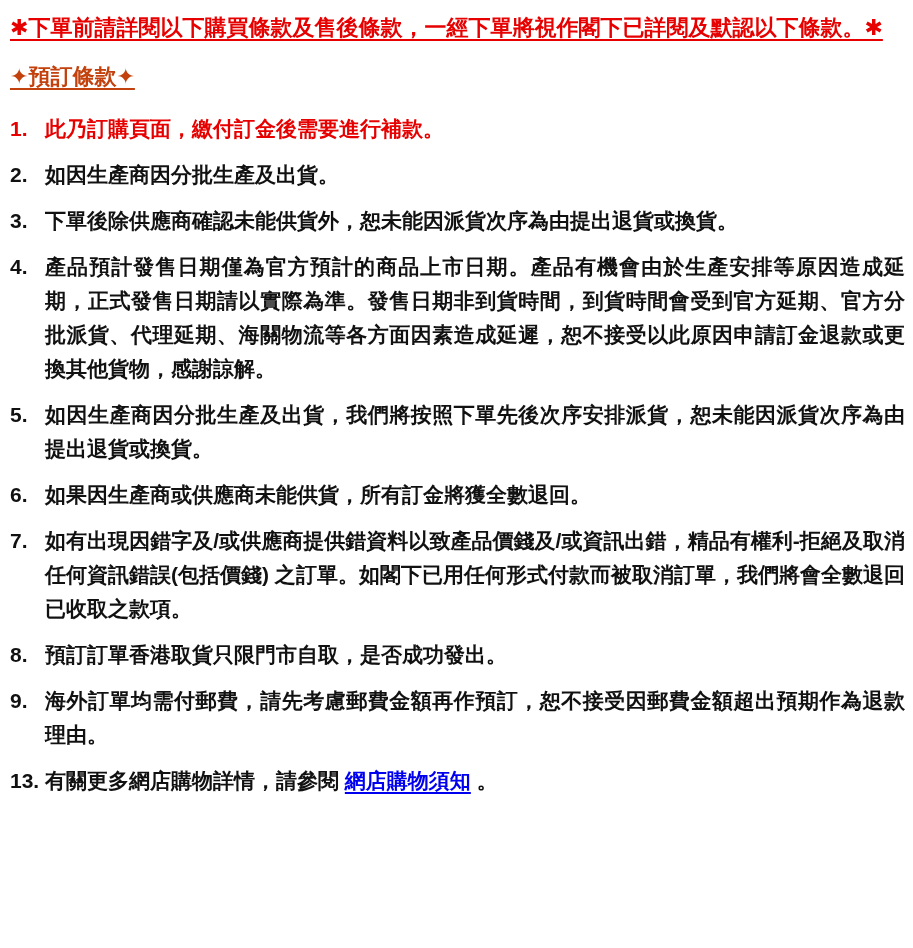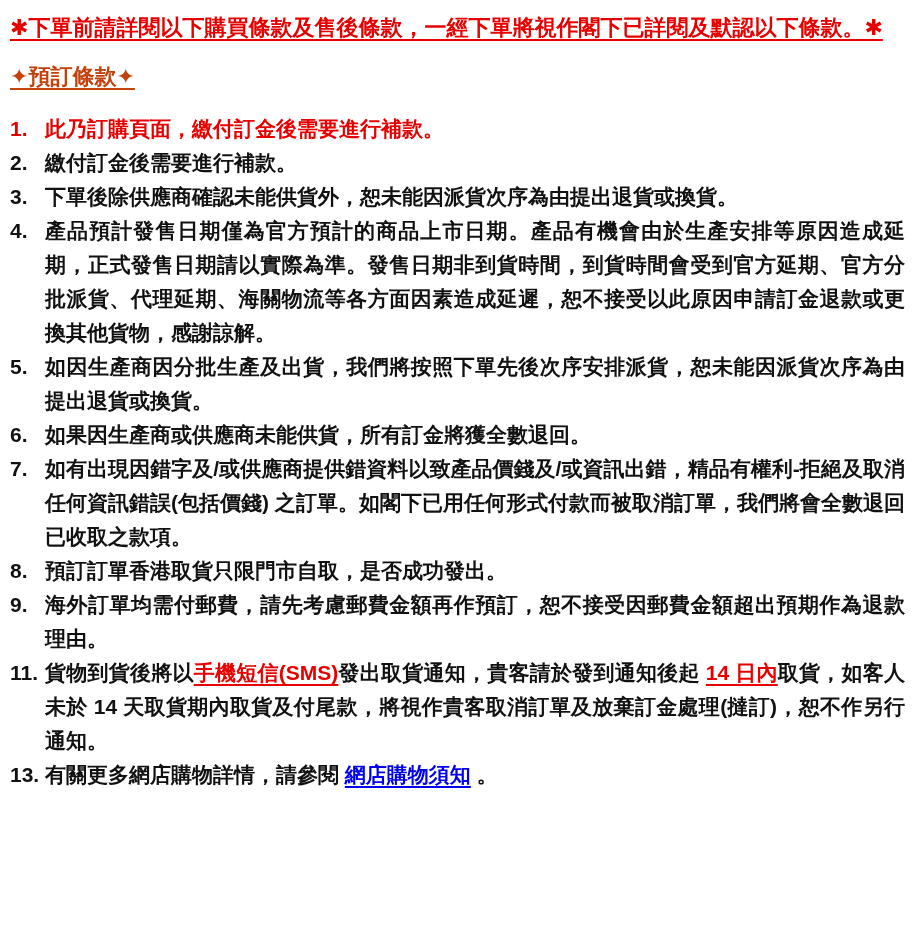--- a/index.html
+++ b/index.html
@@ -49,20 +49,21 @@
   }
   .term-num {
     position: absolute;
     left: 0;
     top: 0;
   }
   .term-text {
     display: block;
     text-align: justify;
     text-justify: inter-ideograph;
+    margin-top: 12px;
   }
   .seg-red, .num-red {
     color: #e60000;
   }
   .seg-red-underline {
     color: #e60000;
     text-decoration: underline;
     text-decoration-thickness: 2px;
     text-underline-offset: 4px;
   }
@@ -84,21 +85,21 @@
     <span class="section-title">✦預訂條款✦</span>
   </div>
 
   <div class="terms-list">
       <div class="term-item">
         <span class="term-num num-red">1.</span>
         <span class="term-text"><span class="seg-red">此乃訂購頁面，繳付訂金後需要進行補款。</span></span>
       </div>
       <div class="term-item">
         <span class="term-num">2.</span>
-        <span class="term-text"><span class="">繳付訂金後需要進行補款。</span></span>
+        <span class="term-text"><span class="">如因生產商因分批生產及出貨。</span></span>
       </div>
       <div class="term-item">
         <span class="term-num">3.</span>
         <span class="term-text"><span class="">下單後除供應商確認未能供貨外，恕未能因派貨次序為由提出退貨或換貨。</span></span>
       </div>
       <div class="term-item">
         <span class="term-num">4.</span>
         <span class="term-text"><span class="">產品預計發售日期僅為官方預計的商品上市日期。產品有機會由於生產安排等原因造成延期，正式發售日期請以實際為準。發售日期非到貨時間，到貨時間會受到官方延期、官方分批派貨、代理延期、海關物流等各方面因素造成延遲，恕不接受以此原因申請訂金退款或更換其他貨物，感謝諒解。</span></span>
       </div>
       <div class="term-item">
@@ -115,21 +116,17 @@
       </div>
       <div class="term-item">
         <span class="term-num">8.</span>
         <span class="term-text"><span class="">預訂訂單香港取貨只限門市自取，是否成功發出。</span></span>
       </div>
       <div class="term-item">
         <span class="term-num">9.</span>
         <span class="term-text"><span class="">海外訂單均需付郵費，請先考慮郵費金額再作預訂，恕不接受因郵費金額超出預期作為退款理由。</span></span>
       </div>
       <div class="term-item">
-        <span class="term-num">11.</span>
-        <span class="term-text"><span class="">貨物到貨後將以</span><span class="seg-red-underline">手機短信(SMS)</span><span class="">發出取貨通知，貴客請於發到通知後起 </span><span class="seg-red-underline">14 日內</span><span class="">取貨，如客人未於 14 天取貨期內取貨及付尾款，將視作貴客取消訂單及放棄訂金處理(撻訂)，恕不作另行通知。</span></span>
-      </div>
-      <div class="term-item">
         <span class="term-num">13.</span>
         <span class="term-text"><span class="">有關更多網店購物詳情，請參閱 </span><span class="seg-link">網店購物須知</span><span class=""> 。</span></span>
       </div>
     </div>
 </div>
 
 </body></html>

